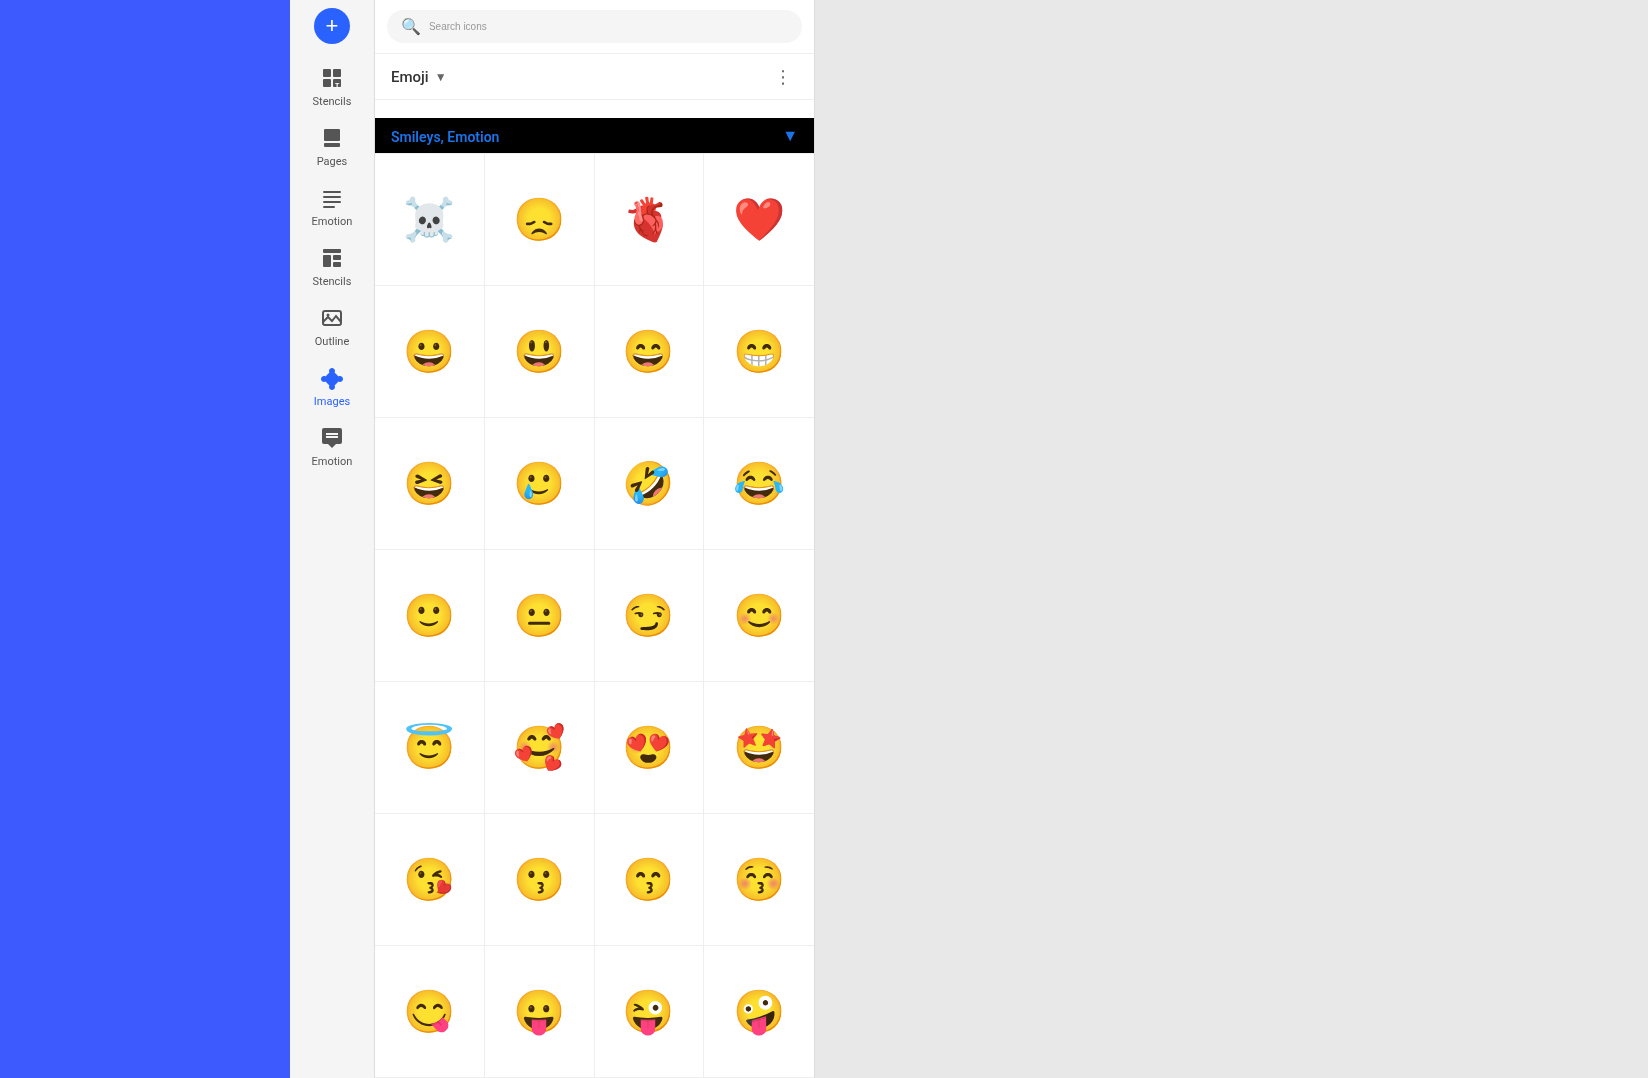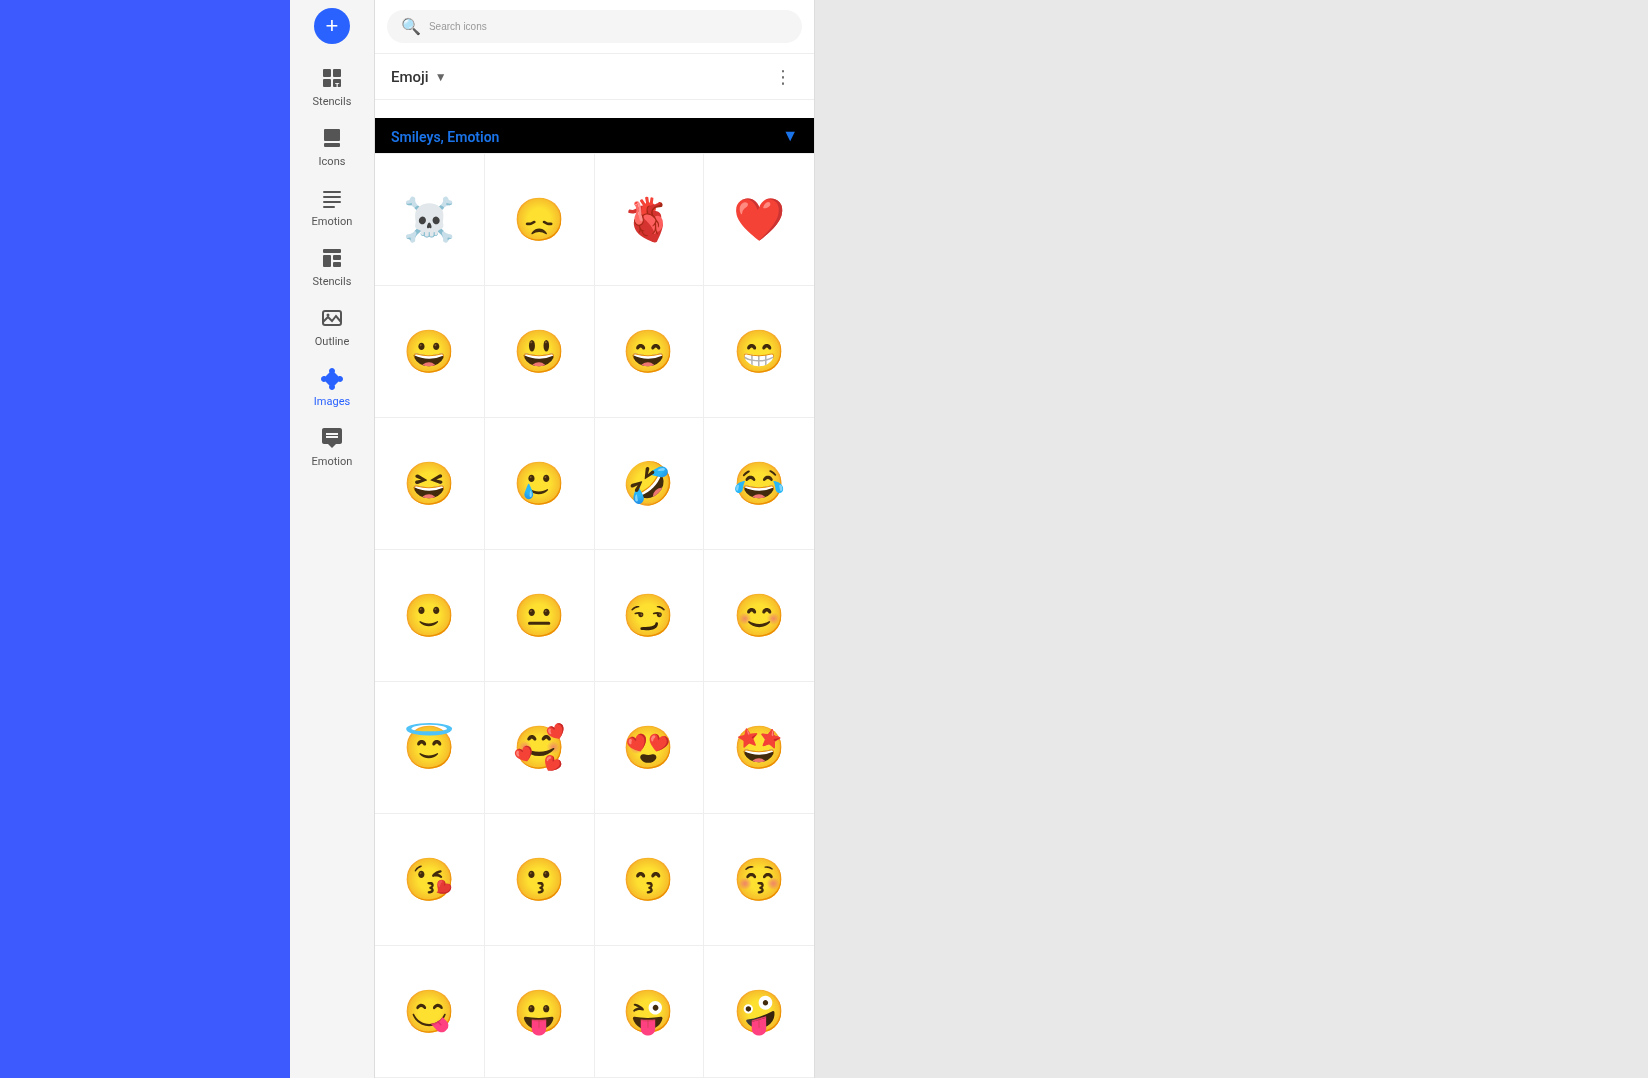--- a/index.html
+++ b/index.html
@@ -230,21 +230,21 @@
     <span>Stencils</span>
   </div>
 
   <div class="sidebar-item">
     <div class="icon-wrap">
       <svg viewBox="0 0 24 24" fill="#555">
         <rect x="4" y="3" width="16" height="12" rx="1" fill="#555"></rect>
         <rect x="4" y="17" width="16" height="4" rx="1" fill="#555"></rect>
       </svg>
     </div>
-    <span>Icons</span>
+    <span>Pages</span>
   </div>
 
   <div class="sidebar-item">
     <div class="icon-wrap">
       <svg viewBox="0 0 24 24" fill="#555">
         <rect x="3" y="5" width="18" height="2" rx="1" fill="#555"></rect>
         <rect x="3" y="10" width="18" height="2" rx="1" fill="#555"></rect>
         <rect x="3" y="15" width="18" height="2" rx="1" fill="#555"></rect>
         <rect x="3" y="20" width="12" height="2" rx="1" fill="#555"></rect>
       </svg>

